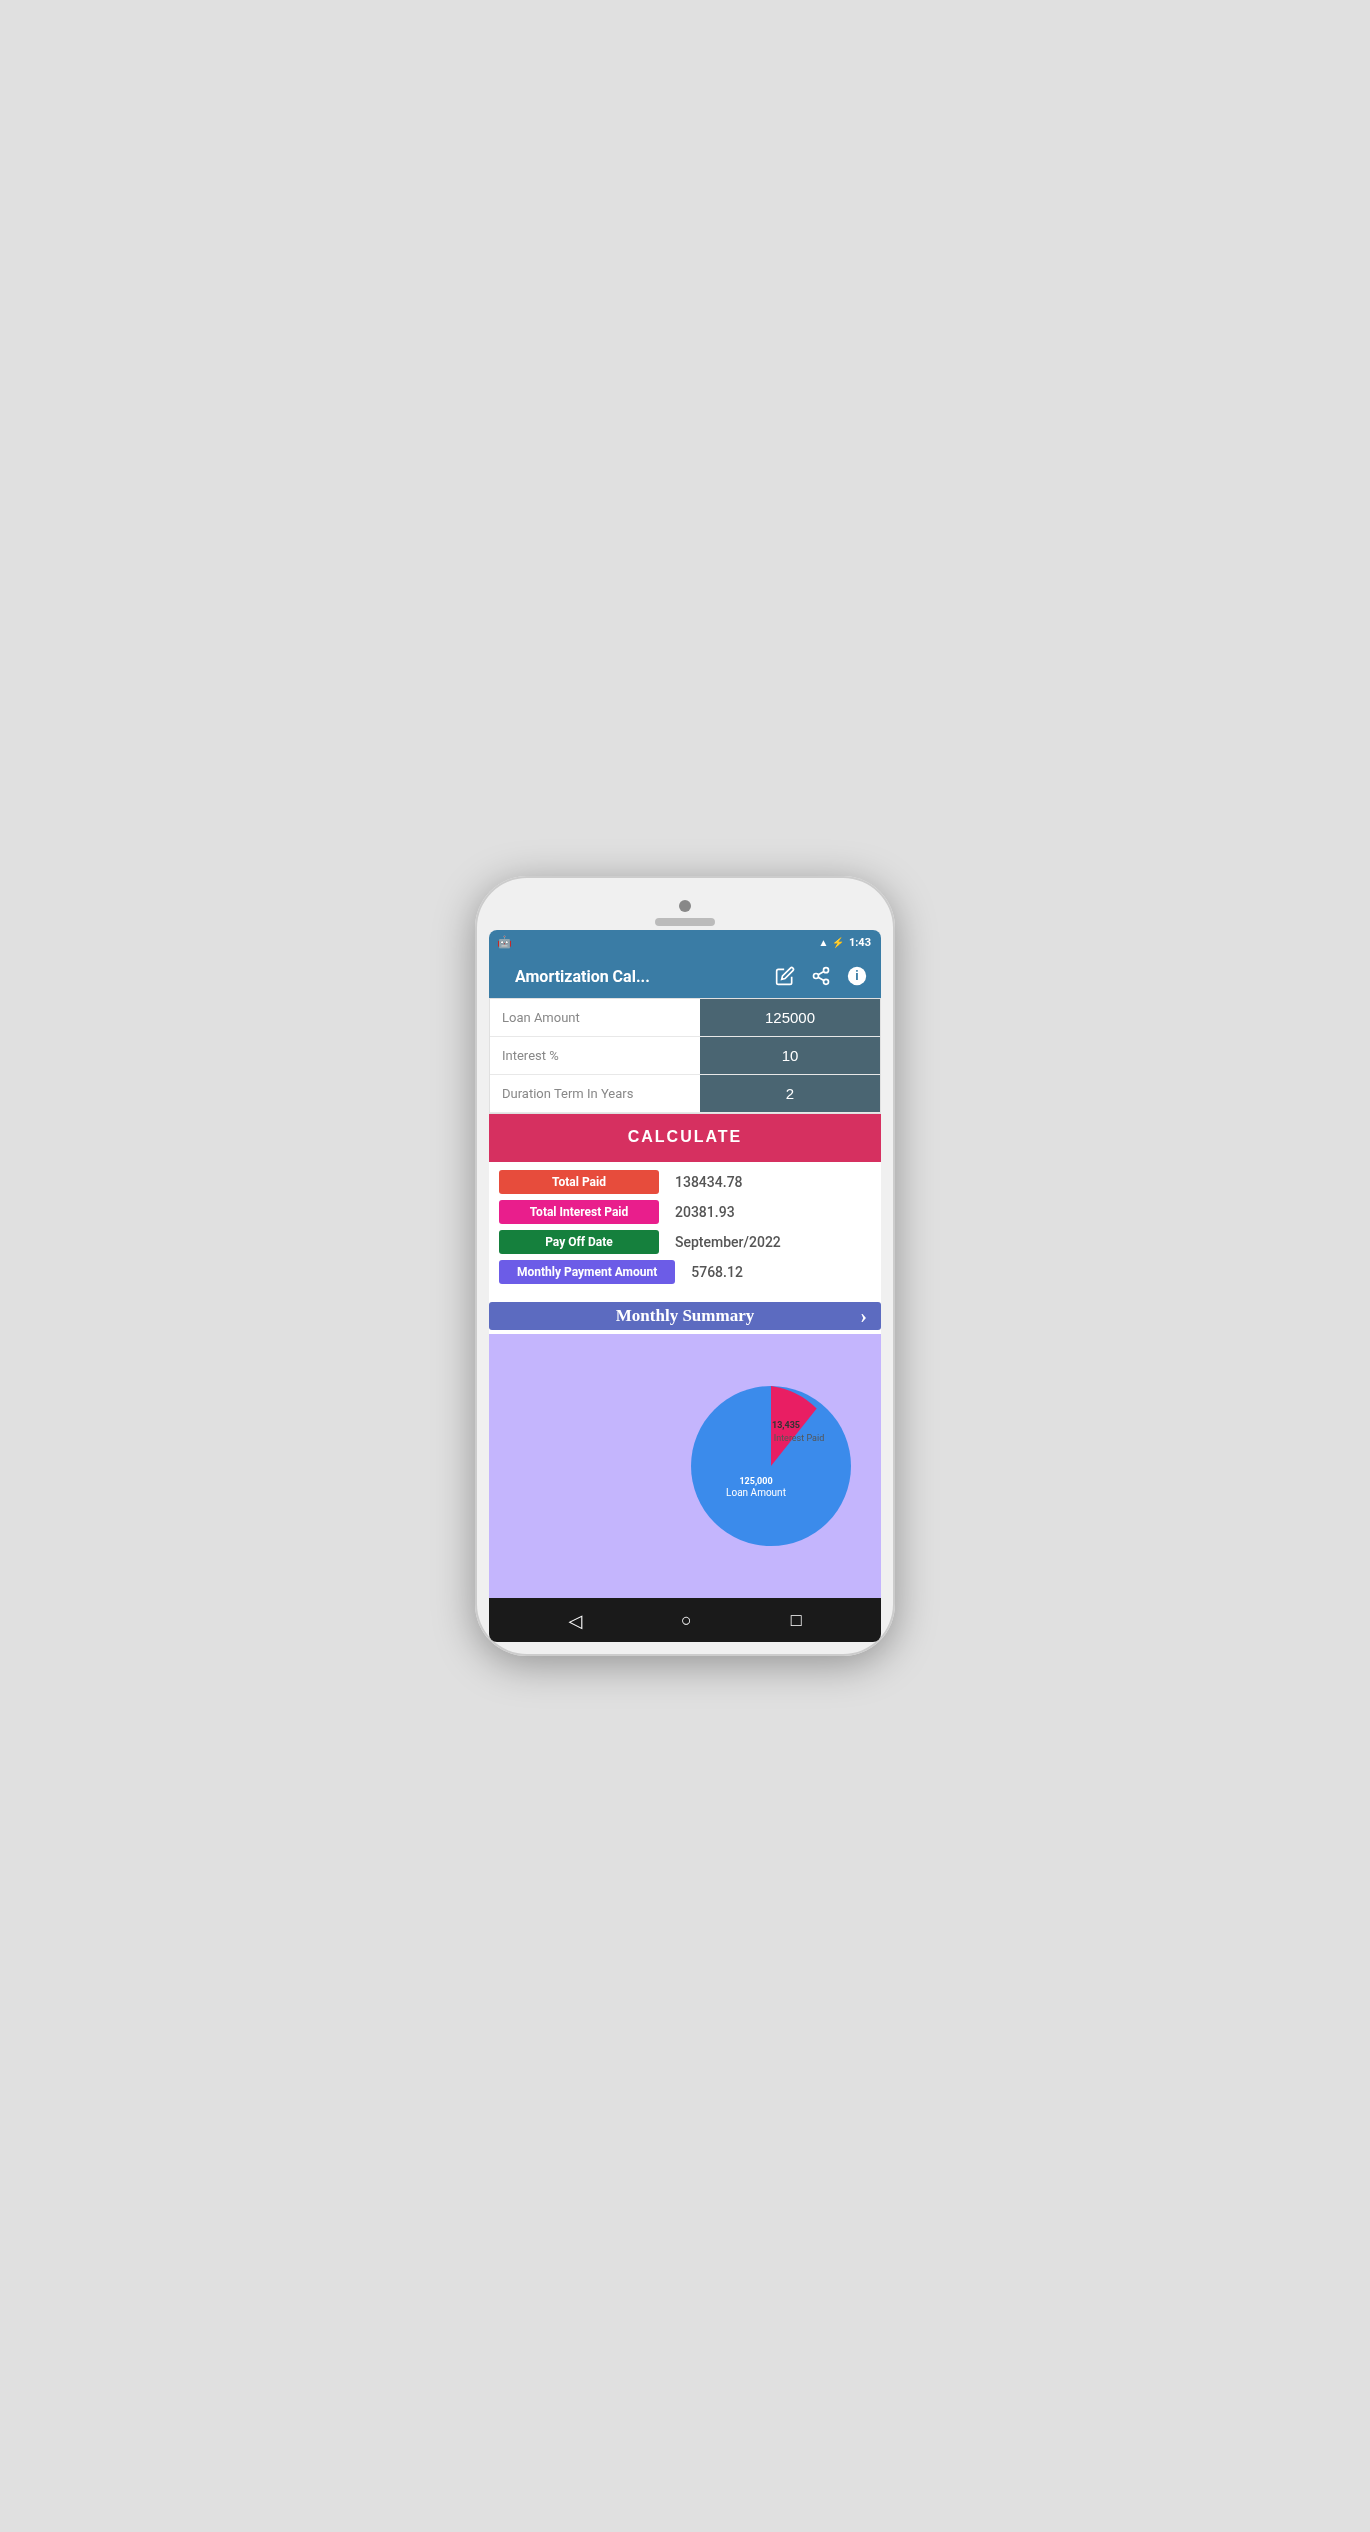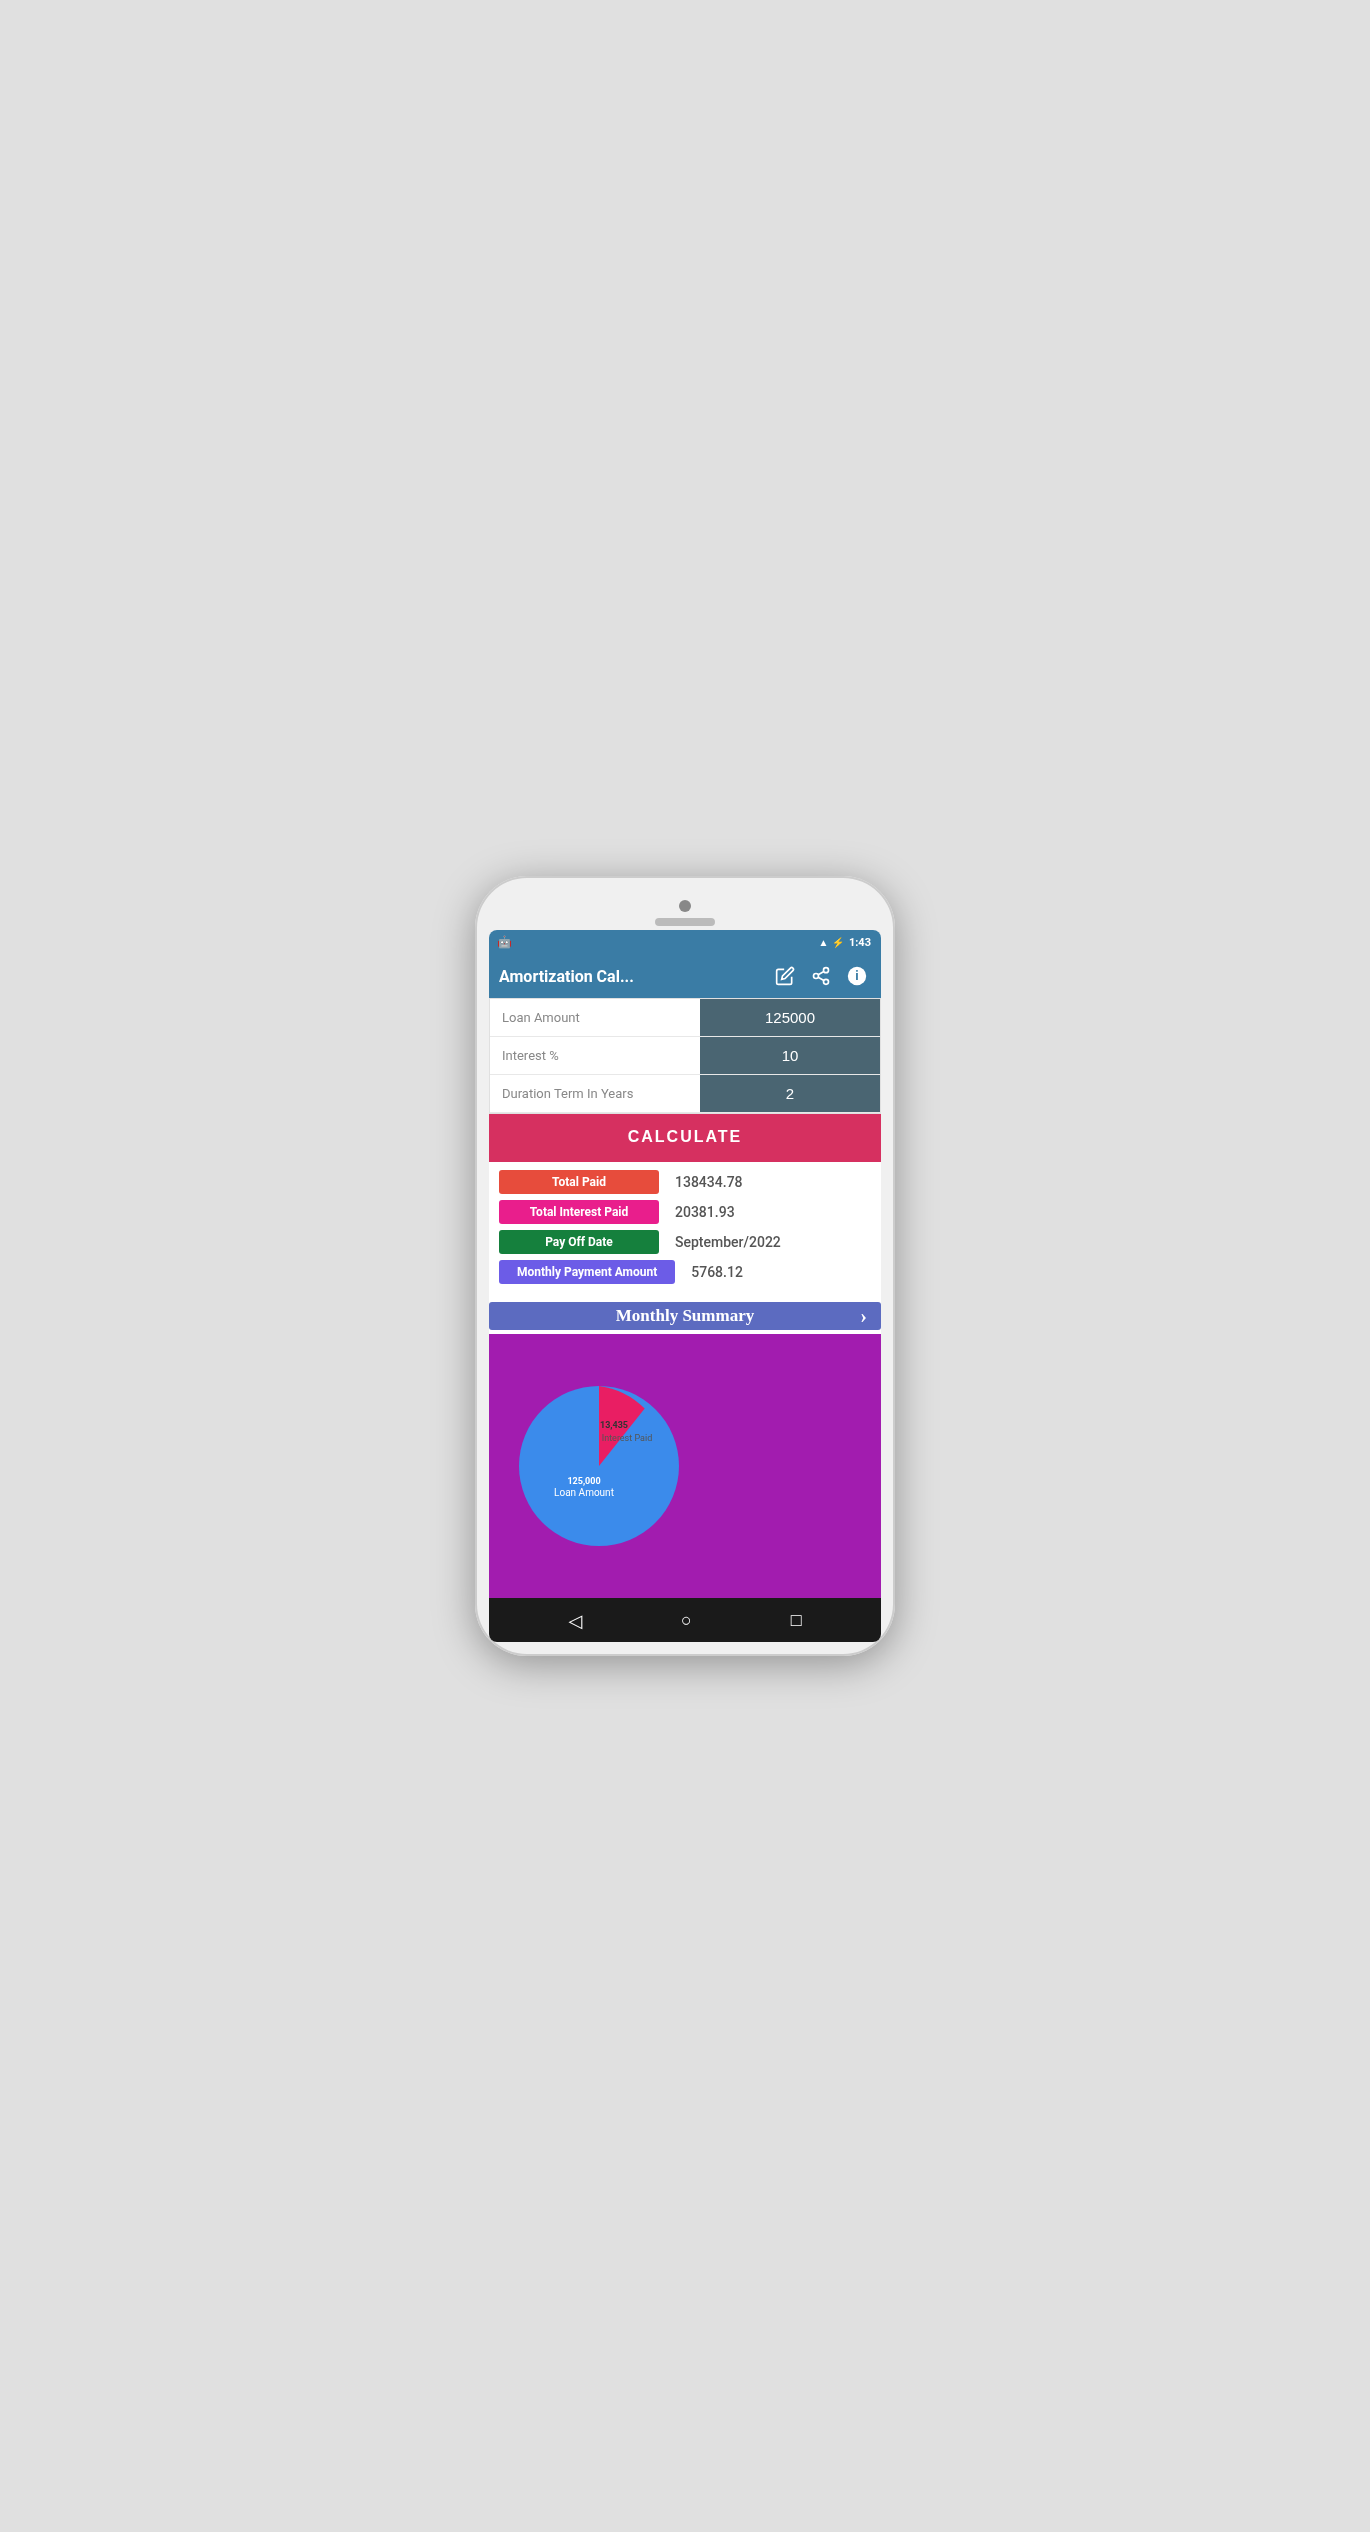--- a/index.html
+++ b/index.html
@@ -86,20 +86,21 @@
       display: flex;
       align-items: center;
       padding: 8px 10px;
       gap: 8px;
     }
     .app-title {
       color: white;
       font-size: 16px;
       font-weight: bold;
       flex: 1;
+      margin-left: 16px;
     }
     .app-bar-icon {
       width: 28px;
       height: 28px;
       display: flex;
       align-items: center;
       justify-content: center;
       color: white;
       font-size: 16px;
       cursor: pointer;
@@ -194,24 +195,24 @@
     }
     .monthly-summary-btn .chevron {
       position: absolute;
       right: 14px;
       font-size: 20px;
     }
 
     
     .chart-section {
       flex: 1;
-      background: #a21caf;
-      display: flex;
-      align-items: center;
-      justify-content: flex-start;
+      background: #c4b5fd;
+      display: flex;
+      align-items: center;
+      justify-content: flex-end;
       padding: 10px;
     }
 
     
     .bottom-nav {
       background: #1a1a1a;
       height: 44px;
       display: flex;
       align-items: center;
       justify-content: space-around;

